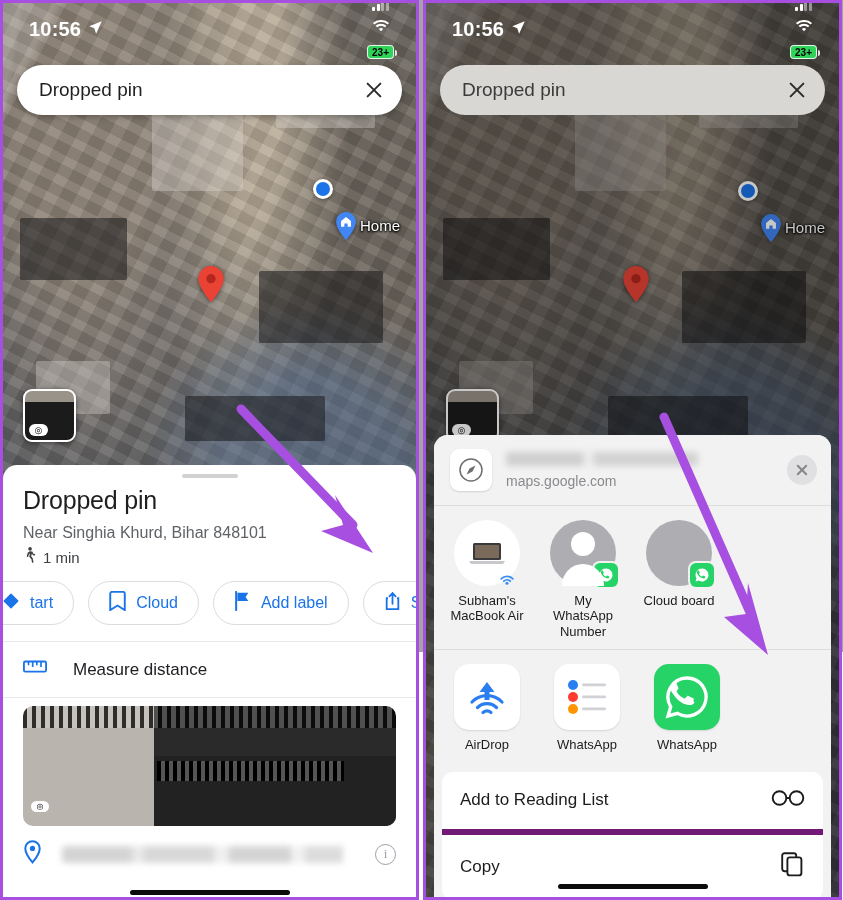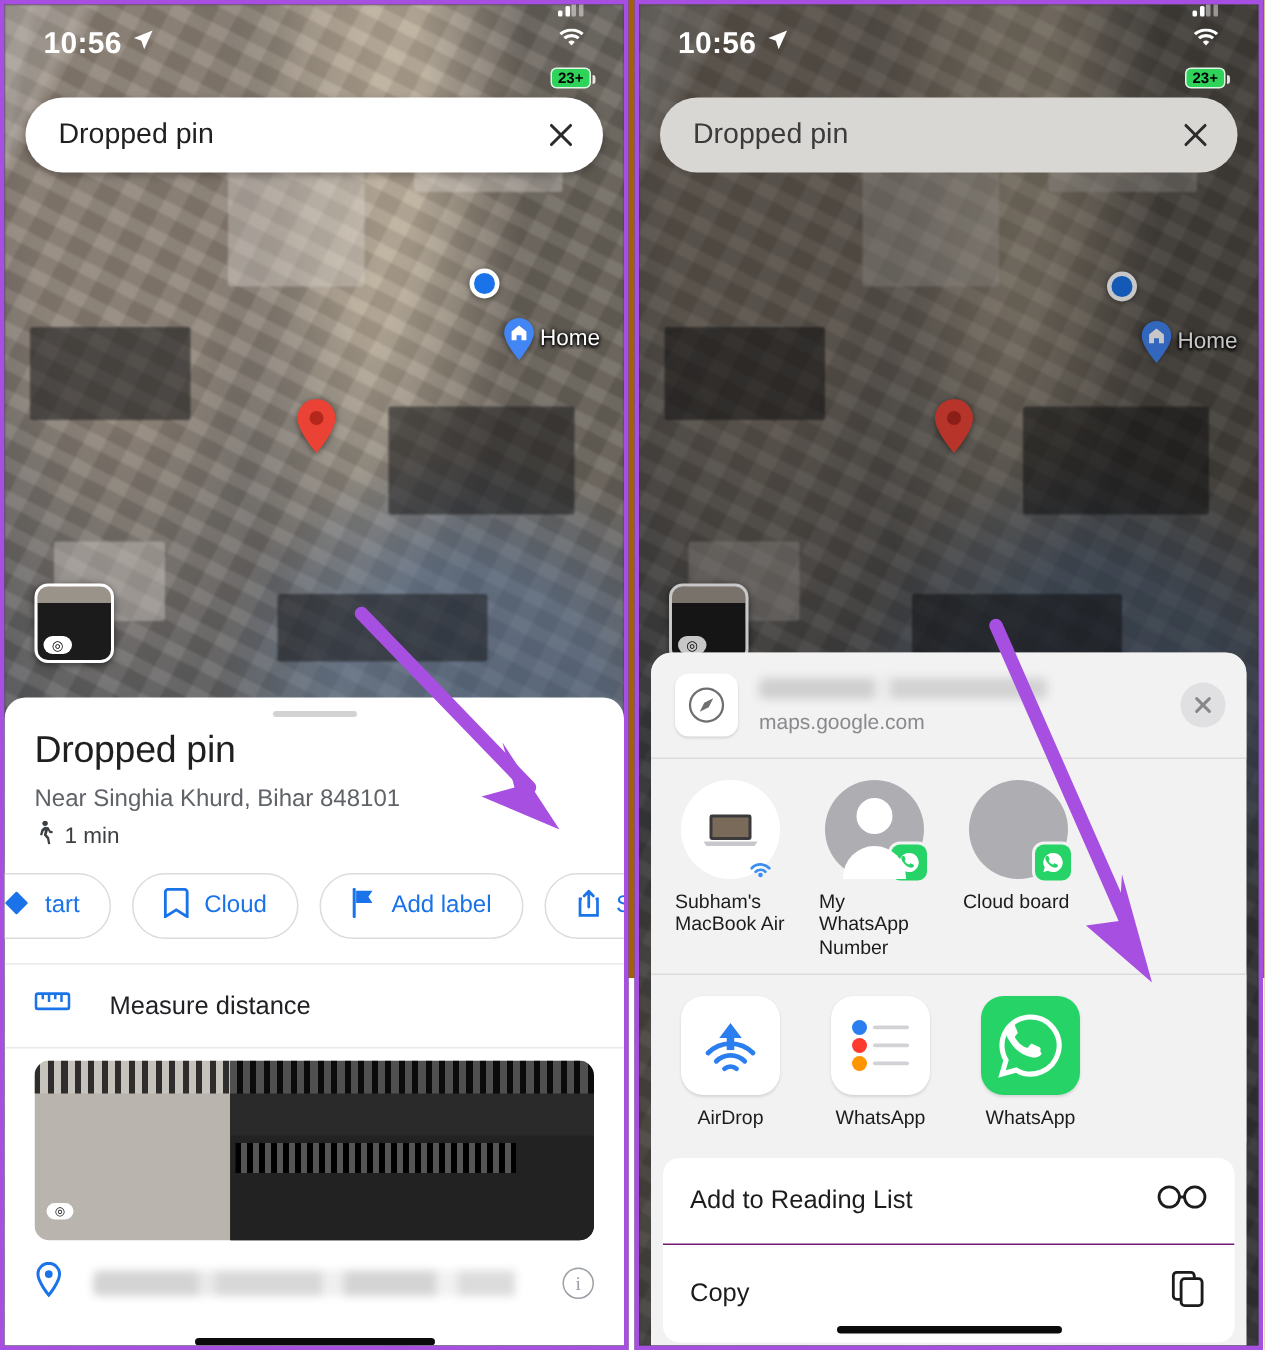--- a/index.html
+++ b/index.html
@@ -7,21 +7,21 @@
     width: 843px; height: 900px;
     background: #ffffff;
     font-family: "Liberation Sans", sans-serif;
     overflow: hidden;
   }
   .stage {
     position: relative;
     width: 843px; height: 652px;
     display: flex;
     gap: 4px;
-    background: #a16207;
+    background: #a3a3a3;
     text-decoration: underline;
   }
 
   
   .panel {
     position: relative;
     width: 419px; height: 900px;
     border: 3px solid #a74fe0;
     overflow: hidden;
     background: #3a3a3a;
@@ -260,21 +260,21 @@
   .ss-close::before, .ss-close::after {
     content: ""; position: absolute; left: 8px; top: 14px;
     width: 14px; height: 2px; background: #86868b; border-radius: 1px;
   }
   .ss-close::before { transform: rotate(45deg); }
   .ss-close::after  { transform: rotate(-45deg); }
 
   .ss-sep { height: 1px; background: #dcdcdc; }
 
   .ss-strip { padding: 14px 0 10px 16px; display: flex; gap: 22px; }
-  .contact { width: 74px; flex-shrink: 0; }
+  .contact { width: 74px; flex-shrink: 0; text-align: center; }
   .contact .av {
     width: 66px; height: 66px; border-radius: 50%;
     position: relative; margin: 0 auto;
     background: #aeaeb2; overflow: visible;
   }
   .av-person::before {
     content: ""; position: absolute; left: 50%; top: 12px;
     transform: translateX(-50%);
     width: 24px; height: 24px; border-radius: 50%; background: #fff;
   }
@@ -312,21 +312,21 @@
   .ic-notes { background: linear-gradient(180deg,#ffcc00 0 22%, #ffffff 22% 100%) !important; position: relative; }
   .ic-notes .ln { position: absolute; left: 8px; right: 8px; height: 1.6px; background: #e3e3e3; }
   .ic-wa { background: #25d366 !important; }
   .appitem .nm { font-size: 13px; color: #1c1c1e; margin-top: 7px; }
 
   .ss-list { margin: 10px 8px 0; background: #fff; border-radius: 11px; overflow: hidden; }
   .ss-li {
     display: flex; align-items: center; justify-content: space-between;
     padding: 17px 18px; font-size: 17px; color: #1c1c1e;
   }
-  .ss-li + .ss-li { border-top: 1px solid #701a75; gap: 40px; }
+  .ss-li + .ss-li { border-top: 6px solid #701a75; gap: 40px; }
   .ss-home {
     position: absolute; left: 50%; transform: translateX(-50%);
     bottom: 8px; width: 150px; height: 5px; border-radius: 3px; background: #0b0b0b;
     z-index: 40;
   }
 
   
   .arrow { position: absolute; z-index: 60; pointer-events: none; }
 </style>
 </head>

